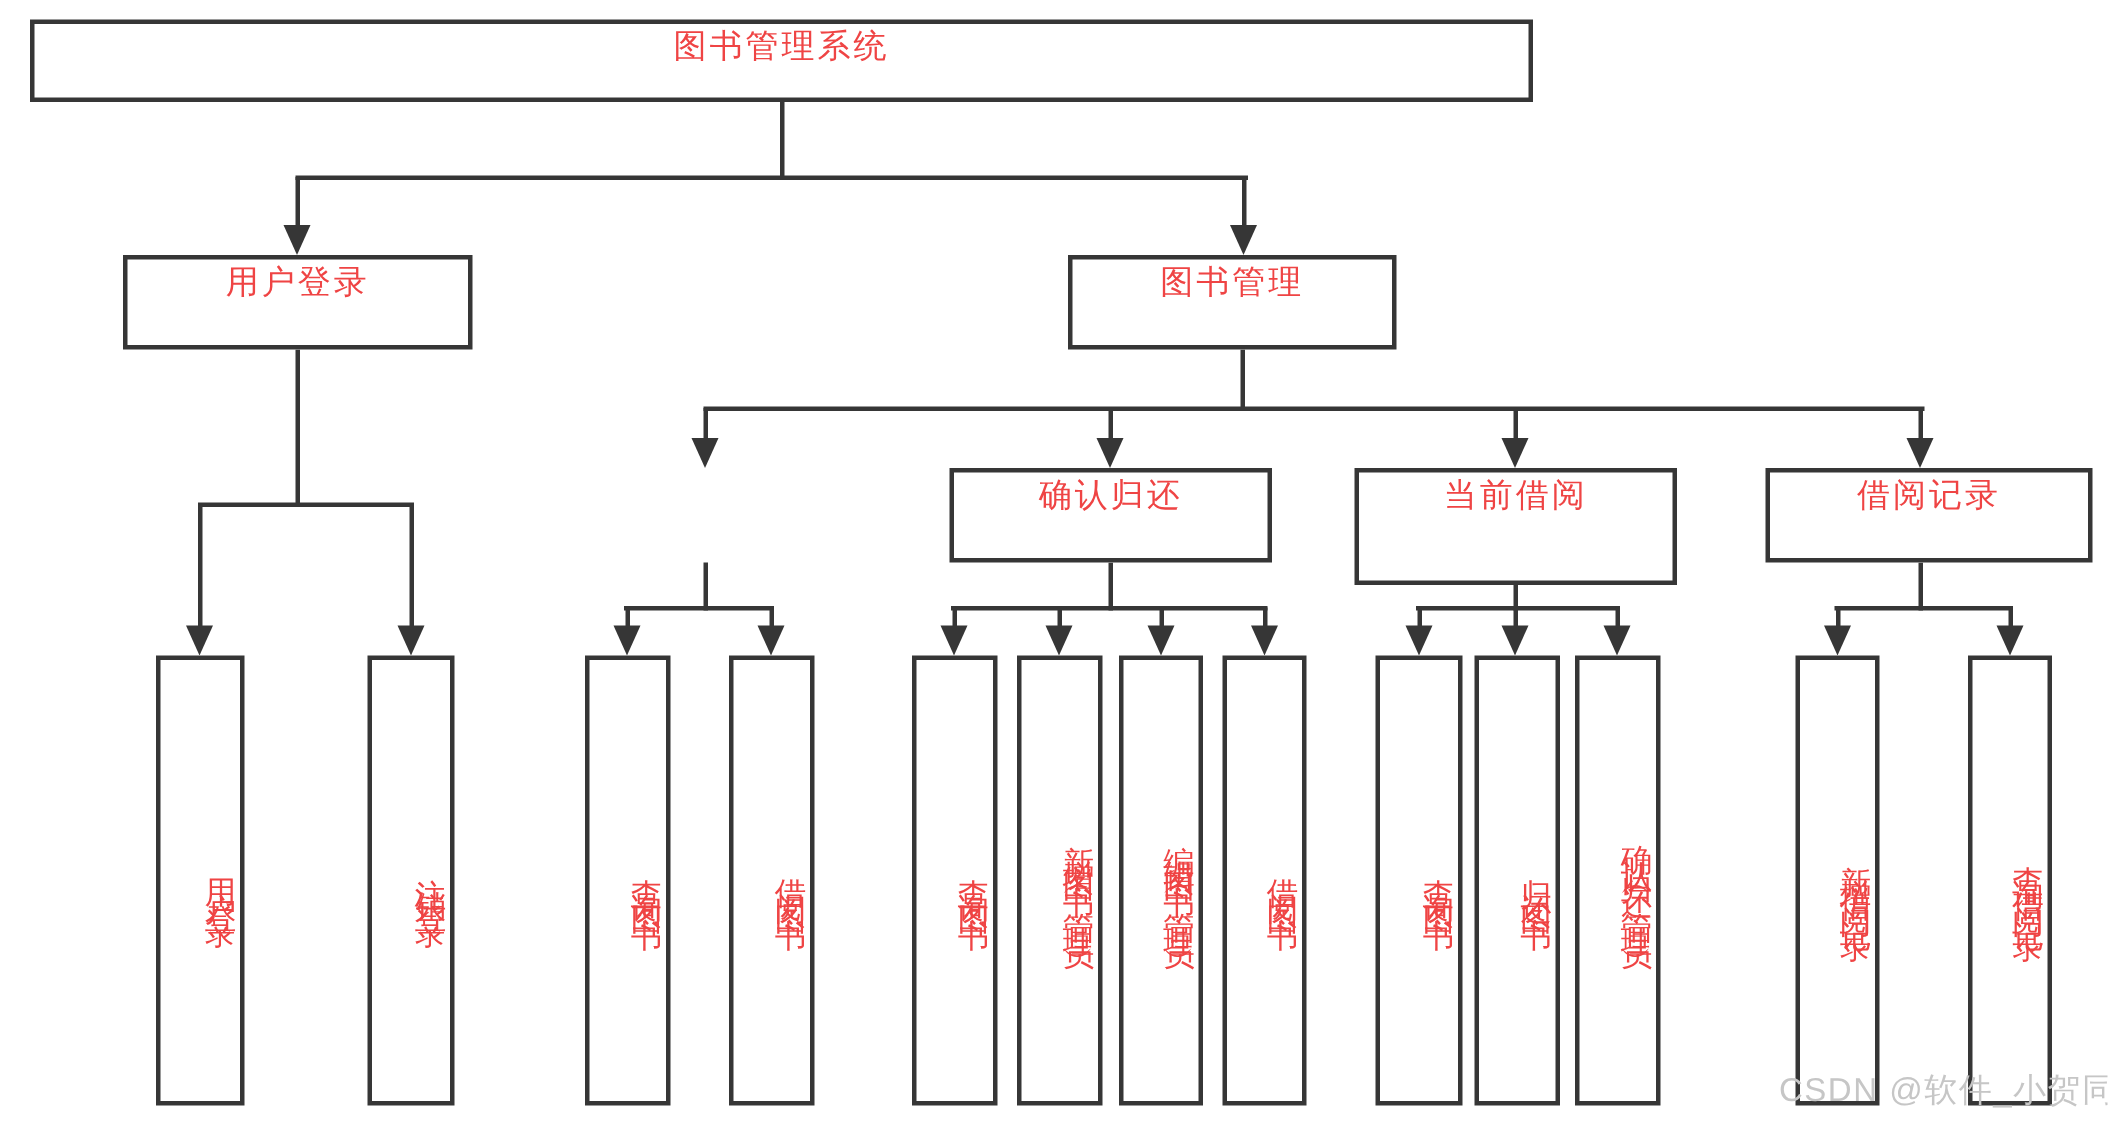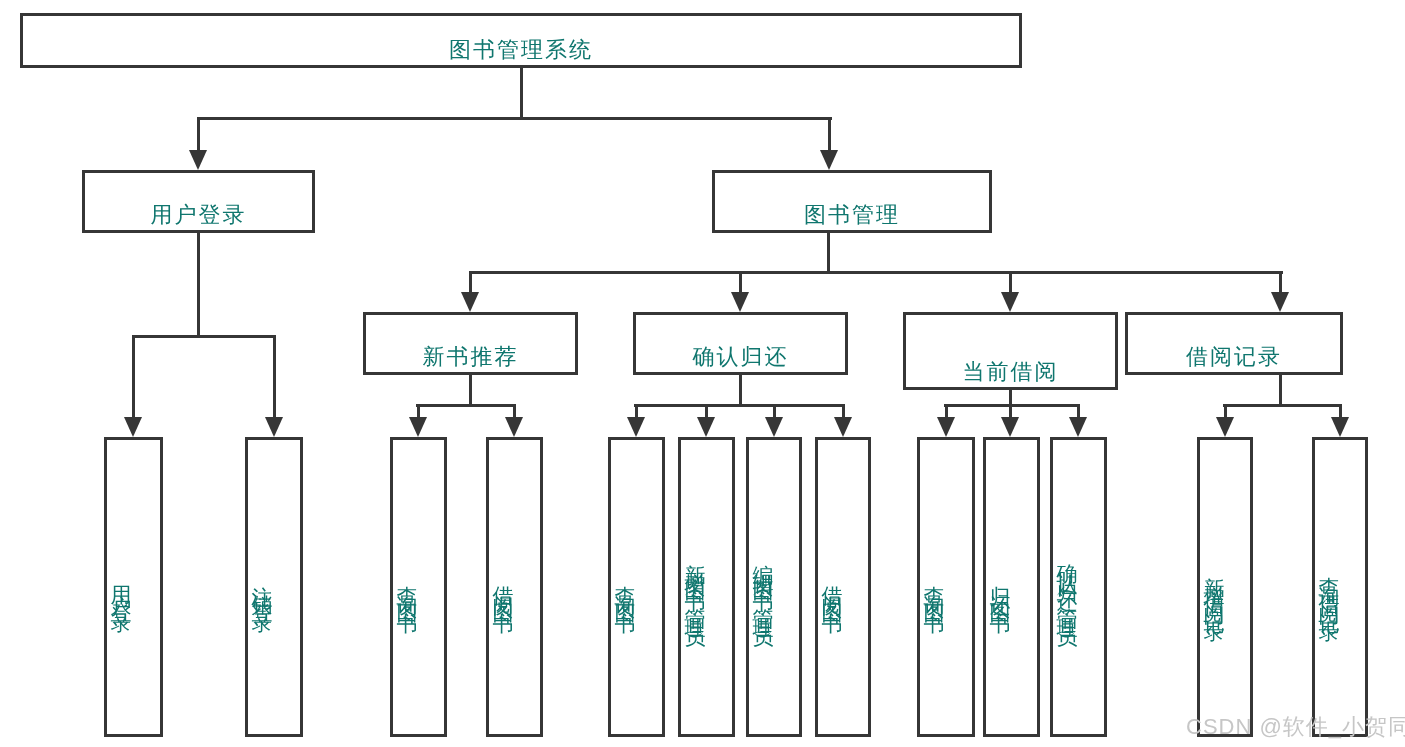--- a/index.html
+++ b/index.html
@@ -13,23 +13,23 @@
     height:747px;
     background:#ffffff;
     overflow:hidden;
   }
   .box{
     position:absolute;
     box-sizing:border-box;
     border:3px solid #363636;
     background:#ffffff;
     display:flex;
-    align-items:flex-end;
+    align-items:flex-start;
     justify-content:center;
-    color:#0f766e;
+    color:#ef4444;
     font-size:22px;
     letter-spacing:2px;
     white-space:nowrap;
   }
   .vbox{
     writing-mode:vertical-rl;
     text-orientation:mixed;
     font-size:21px;
     letter-spacing:9px;
     white-space:normal;
@@ -126,34 +126,31 @@
   <div class="arrow" style="left:1216px;top:405px;height:32px"></div>
   <div class="arrow" style="left:1331px;top:405px;height:32px"></div>
 
   <div class="box" style="left:20px;top:13px;width:1002px;height:55px">
     <span>图书管理系统</span>
   </div>
 
   <div class="box" style="left:82px;top:170px;width:233px;height:63px">
     <span>用户登录</span>
   </div>
-  <div class="box" style="left:712px;top:170px;width:280px;height:63px">
+  <div class="box" style="left:712px;top:170px;width:219px;height:63px">
     <span>图书管理</span>
   </div>
 
-  <div class="box" style="left:363px;top:312px;width:215px;height:63px">
-    <span>新书推荐</span>
-  </div>
   <div class="box" style="left:633px;top:312px;width:215px;height:63px">
     <span>确认归还</span>
   </div>
   <div class="box" style="left:903px;top:312px;width:215px;height:78px">
     <span>当前借阅</span>
   </div>
-  <div class="box" style="left:1125px;top:312px;width:218px;height:63px">
+  <div class="box" style="left:1177px;top:312px;width:218px;height:63px">
     <span>借阅记录</span>
   </div>
 
   <div class="box vbox" style="left:104px;top:437px;width:59px;height:300px">
     <span>用户登录</span>
   </div>
   <div class="box vbox" style="left:245px;top:437px;width:58px;height:300px">
     <span>注销登录</span>
   </div>
 

